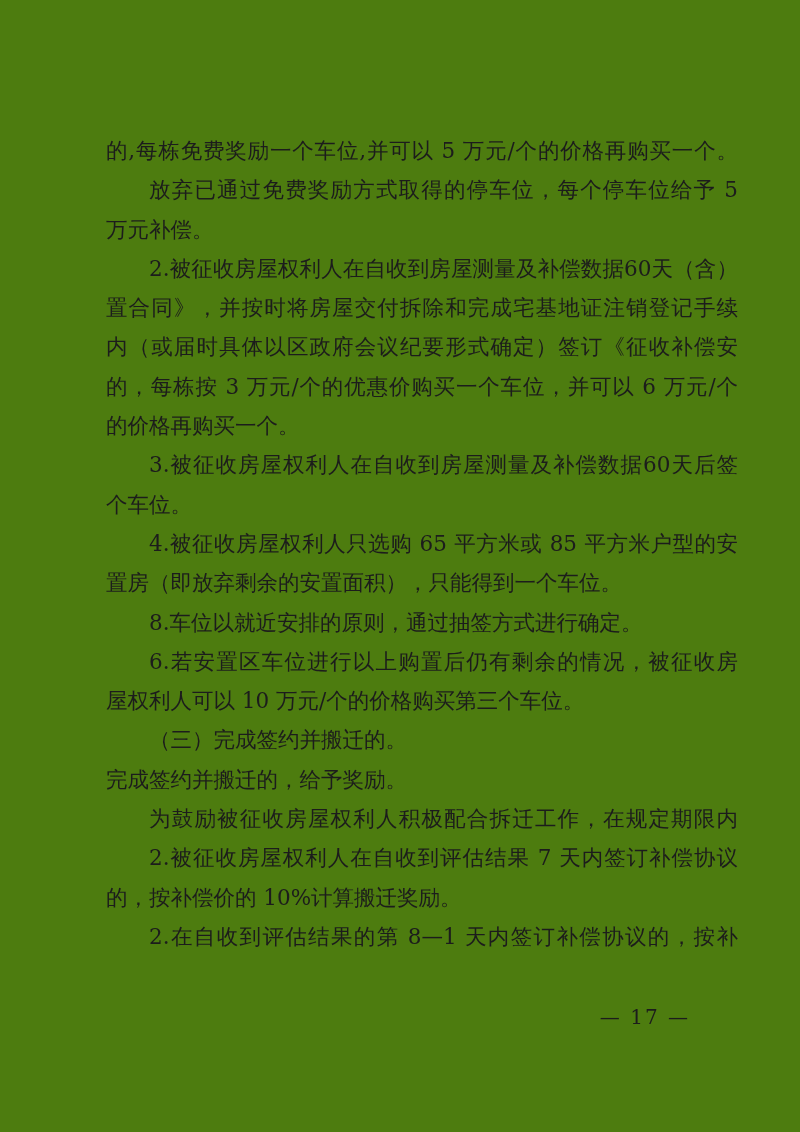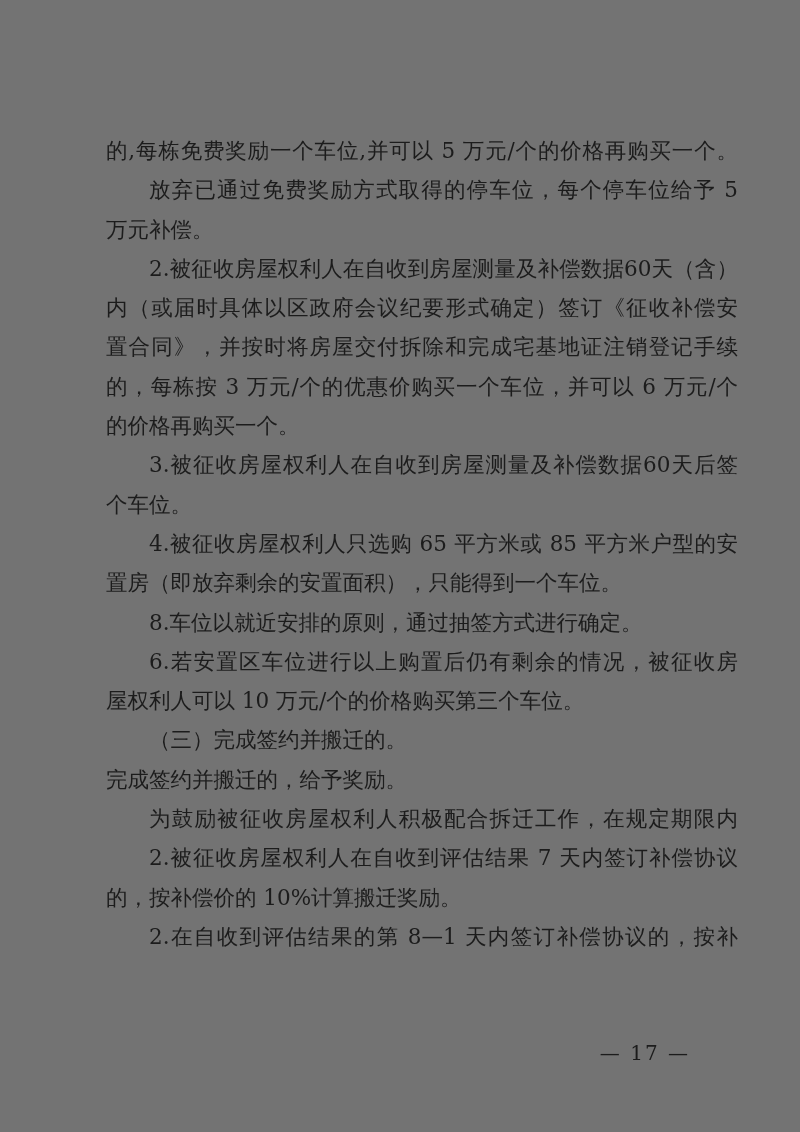--- a/index.html
+++ b/index.html
@@ -4,21 +4,21 @@
 <style>
   html, body {
     margin: 0;
     padding: 0;
     background: #ffffff;
   }
   .page {
     position: relative;
     width: 800px;
     height: 1132px;
-    background: #737373;
+    background: #4d7c0f;
     overflow: hidden;
     font-family: "DejaVu Serif", "Liberation Serif", serif;
     color: #1c1c1c;
   }
   .textblock {
     position: absolute;
     left: 106px;
     top: 131px;
     width: 632px;
   }
@@ -39,42 +39,41 @@
     text-indent: 43px;
   }
   .footer {
     position: absolute;
     top: 1004px;
     left: 0;
     width: 100%;
     text-align: right;
     padding-right: 110px;
     box-sizing: border-box;
-    margin-top: 36px;
   }
   .page-number {
     font-size: 20px;
     line-height: 26px;
     letter-spacing: 2px;
     color: #1c1c1c;
   }
 </style>
 </head>
 <body>
 
 <div class="page">
 
   <div class="textblock">
 
   <div class="line fill">的,每栋免费奖励一个车位,并可以 5 万元/个的价格再购买一个。</div>
       <div class="line indent fill">放弃已通过免费奖励方式取得的停车位，每个停车位给予 5</div>
       <div class="line">万元补偿。</div>
       <div class="line indent fill">2.被征收房屋权利人在自收到房屋测量及补偿数据60天（含）</div>
+      <div class="line fill">置合同》，并按时将房屋交付拆除和完成宅基地证注销登记手续</div>
       <div class="line fill">内（或届时具体以区政府会议纪要形式确定）签订《征收补偿安</div>
-      <div class="line fill">置合同》，并按时将房屋交付拆除和完成宅基地证注销登记手续</div>
       <div class="line fill">的，每栋按 3 万元/个的优惠价购买一个车位，并可以 6 万元/个</div>
       <div class="line">的价格再购买一个。</div>
       <div class="line indent fill">3.被征收房屋权利人在自收到房屋测量及补偿数据60天后签</div>
       <div class="line">个车位。</div>
       <div class="line indent fill">4.被征收房屋权利人只选购 65 平方米或 85 平方米户型的安</div>
       <div class="line">置房（即放弃剩余的安置面积），只能得到一个车位。</div>
       <div class="line indent">8.车位以就近安排的原则，通过抽签方式进行确定。</div>
       <div class="line indent fill">6.若安置区车位进行以上购置后仍有剩余的情况，被征收房</div>
       <div class="line">屋权利人可以 10 万元/个的价格购买第三个车位。</div>
       <div class="line indent">（三）完成签约并搬迁的。</div>

